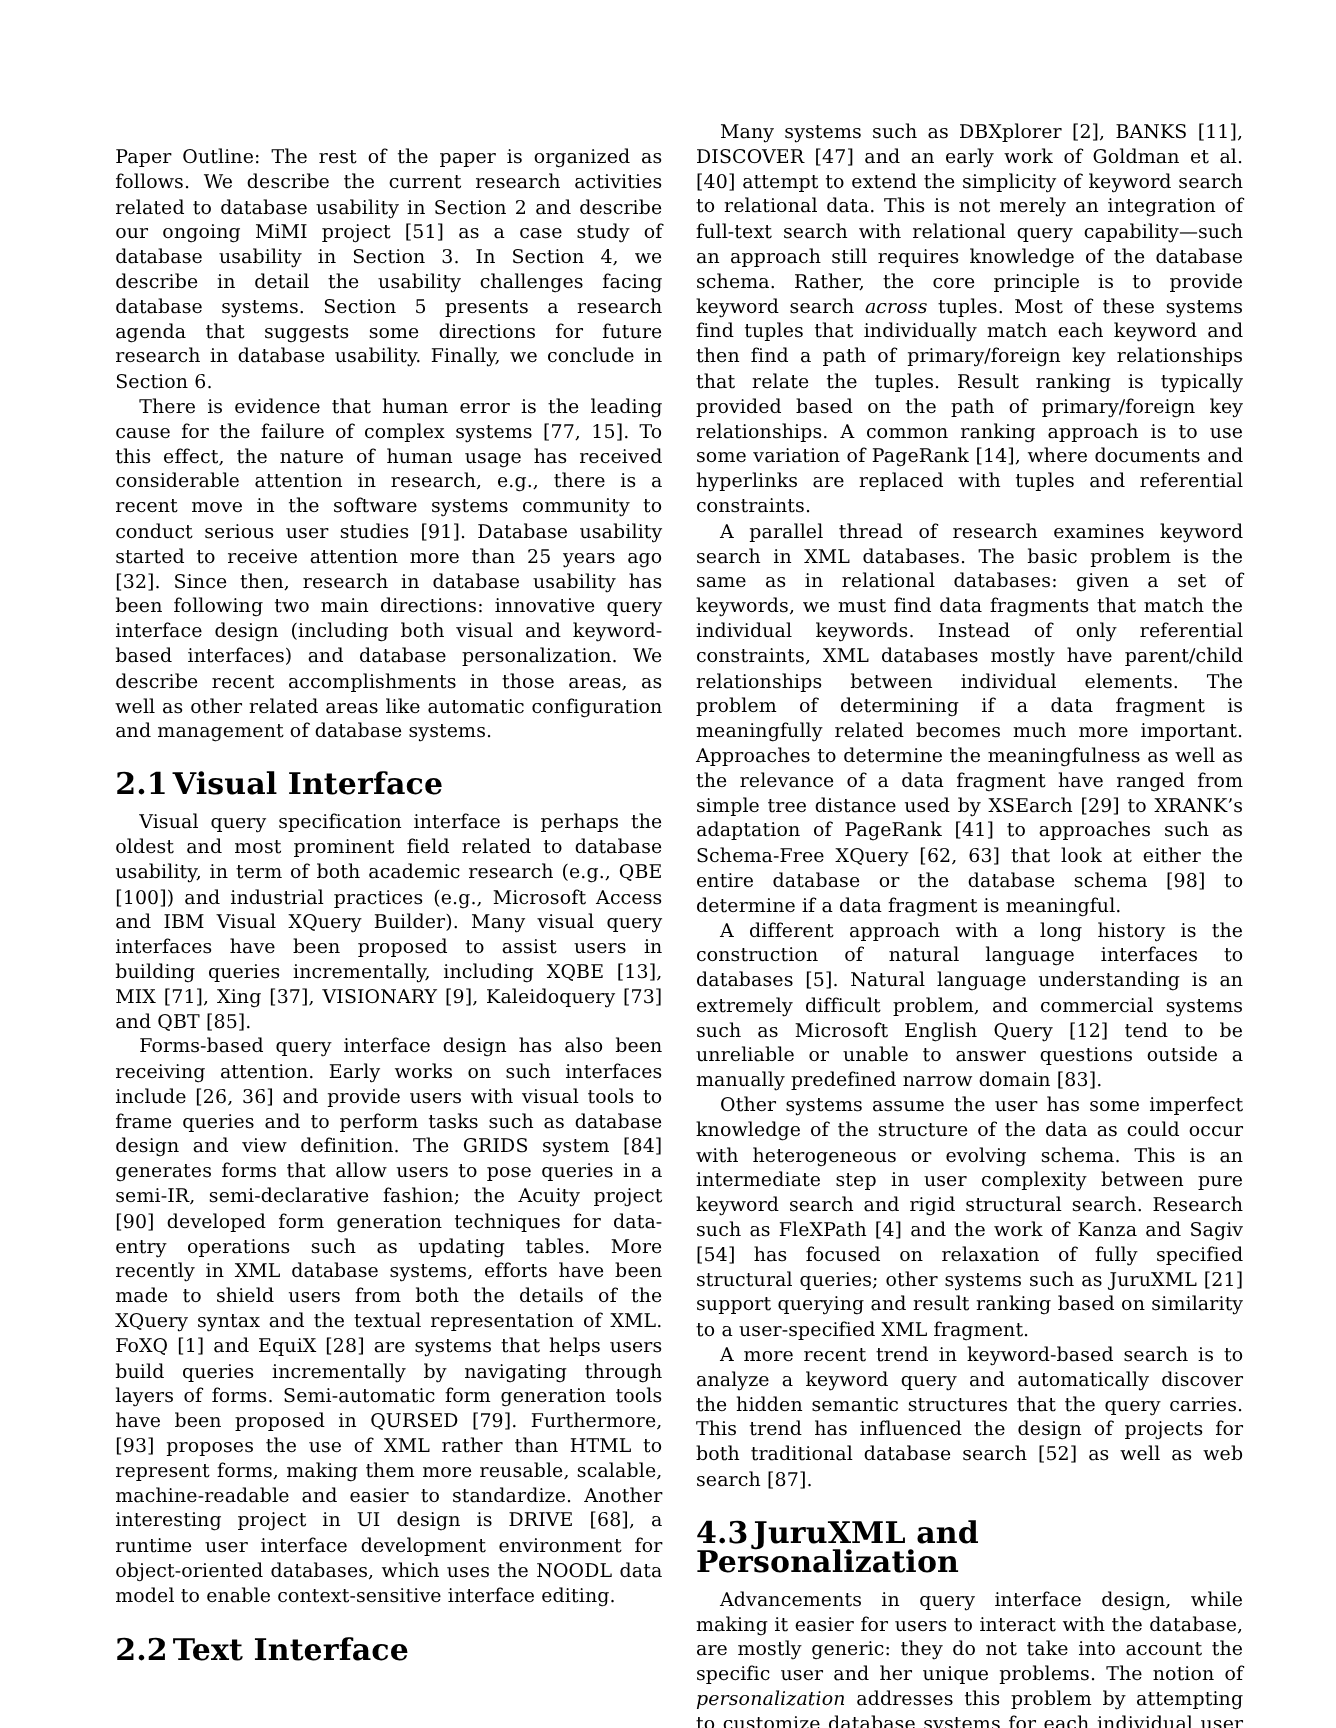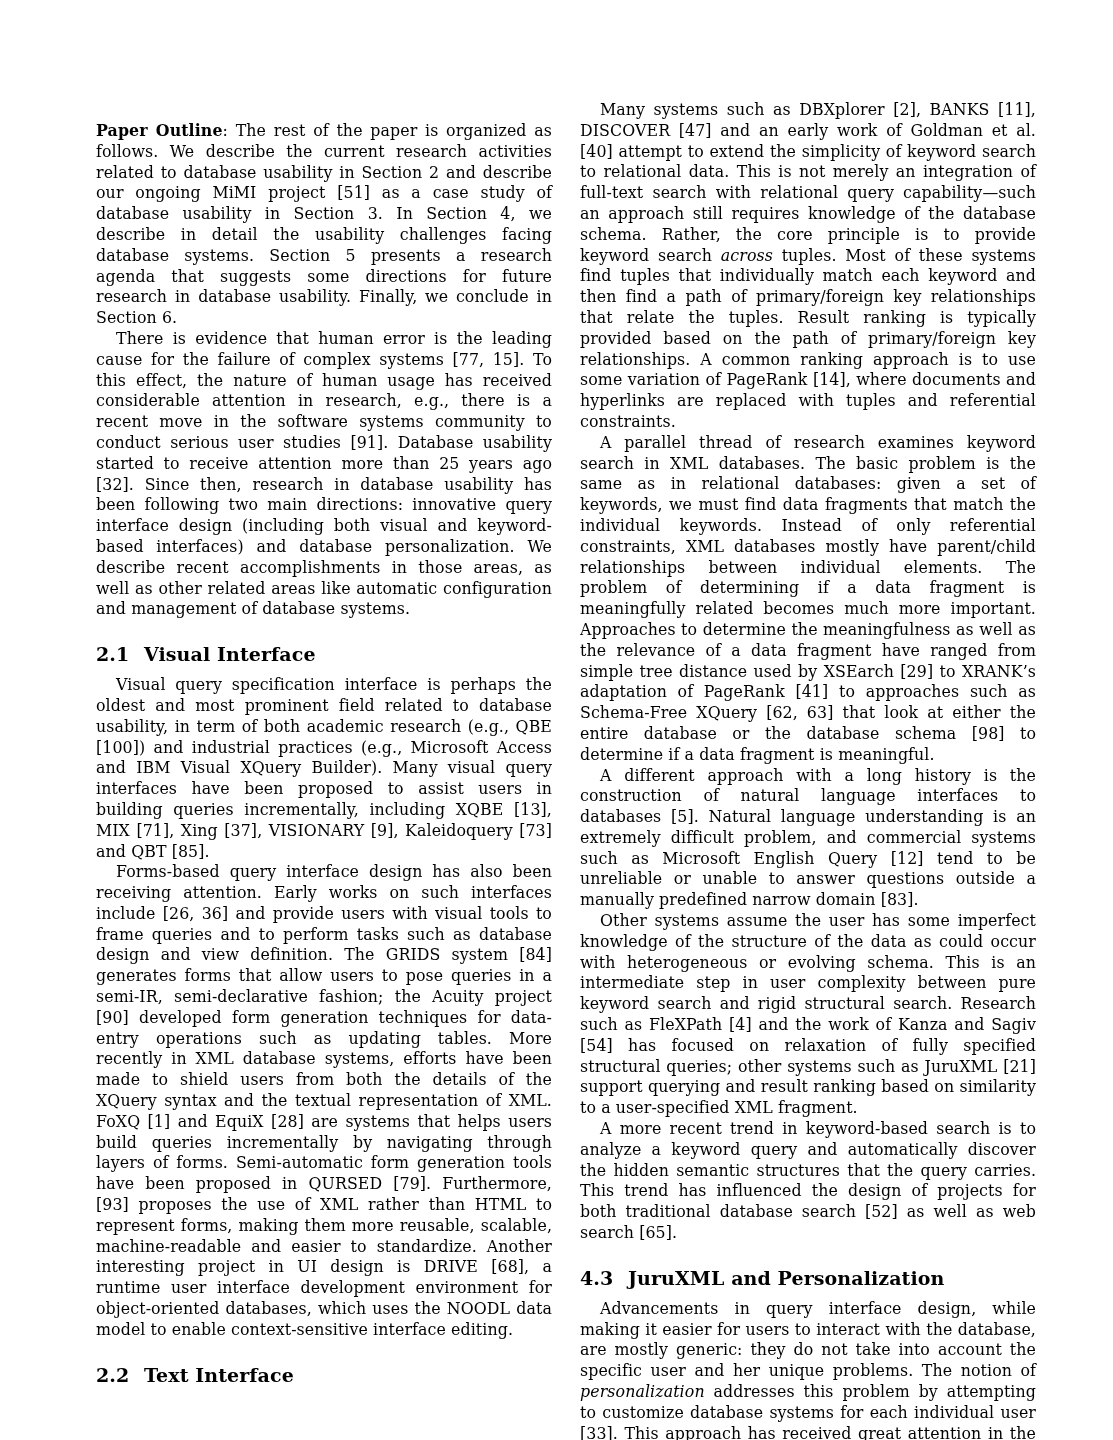--- a/index.html
+++ b/index.html
@@ -41,29 +41,29 @@
     text-align: left;
     font-weight: bold;
     text-indent: 0;
   }
   h2 {
     font-size: 19.5px;
     line-height: 24px;
     margin: 27px 0 10px 0;
   }
   h3 {
-    font-size: 19px;
+    font-size: 25px;
     line-height: 24px;
     margin: 22px 0 9px 0;
   }
   .secnum {
     display: inline-block;
     min-width: 48px;
   }
-  .lead-bold { font-weight: bold; }
+  .lead-bold { font-weight: normal; }
   i { }
 </style>
 </head>
 <body>
 
 <div class="page">
 
   <div class="col col-left">
 
     <p class="noindent"><span class="lead-bold">Paper Outline</span><span>: The rest of the paper is organized as follows. We describe the current research activities related to database usability in Section 2 and describe our ongoing MiMI project [51] as a case study of database usability in Section 3. In Section 4, we describe in detail the usability challenges facing database systems. Section 5 presents a research agenda that suggests some directions for future research in database usability. Finally, we conclude in Section 6.</span></p>
@@ -84,21 +84,21 @@
   <div class="col col-right">
 
     <p><span>Many systems such as DBXplorer [2], BANKS [11], DISCOVER [47] and an early work of Goldman et al. [40] attempt to extend the simplicity of keyword search to relational data. This is not merely an integration of full-text search with relational query capability—such an approach still requires knowledge of the database schema. Rather, the core principle is to provide keyword search </span><i>across</i><span> tuples. Most of these systems find tuples that individually match each keyword and then find a path of primary/foreign key relationships that relate the tuples. Result ranking is typically provided based on the path of primary/foreign key relationships. A common ranking approach is to use some variation of PageRank [14], where documents and hyperlinks are replaced with tuples and referential constraints.</span></p>
 
     <p>A parallel thread of research examines keyword search in XML databases. The basic problem is the same as in relational databases: given a set of keywords, we must find data fragments that match the individual keywords. Instead of only referential constraints, XML databases mostly have parent/child relationships between individual elements. The problem of determining if a data fragment is meaningfully related becomes much more important. Approaches to determine the meaningfulness as well as the relevance of a data fragment have ranged from simple tree distance used by XSEarch [29] to XRANK’s adaptation of PageRank [41] to approaches such as Schema-Free XQuery [62, 63] that look at either the entire database or the database schema [98] to determine if a data fragment is meaningful.</p>
 
     <p>A different approach with a long history is the construction of natural language interfaces to databases [5]. Natural language understanding is an extremely difficult problem, and commercial systems such as Microsoft English Query [12] tend to be unreliable or unable to answer questions outside a manually predefined narrow domain [83].</p>
 
     <p>Other systems assume the user has some imperfect knowledge of the structure of the data as could occur with heterogeneous or evolving schema. This is an intermediate step in user complexity between pure keyword search and rigid structural search. Research such as FleXPath [4] and the work of Kanza and Sagiv [54] has focused on relaxation of fully specified structural queries; other systems such as JuruXML [21] support querying and result ranking based on similarity to a user-specified XML fragment.</p>
 
-    <p>A more recent trend in keyword-based search is to analyze a keyword query and automatically discover the hidden semantic structures that the query carries. This trend has influenced the design of projects for both traditional database search [52] as well as web search [65].</p>
+    <p>A more recent trend in keyword-based search is to analyze a keyword query and automatically discover the hidden semantic structures that the query carries. This trend has influenced the design of projects for both traditional database search [52] as well as web search [87].</p>
 
     <h3><span class="secnum">4.3</span><span>JuruXML and Personalization</span></h3>
 
     <p><span>Advancements in query interface design, while making it easier for users to interact with the database, are mostly generic: they do not take into account the specific user and her unique problems. The notion of </span><i>personalization</i><span> addresses this problem by attempting to customize database systems for each individual user [33]. This approach has received great attention in the context of websites [80, 69], where the content and structure of the website is tailored to the needs of each user by analyzing usage patterns. The notion of user context and personalization has also found interest in the information retrieval community, where the ranking of search results is biased using a certain personalized metric [45, 46, 53].</span></p>
 
   </div>
 
 </div>
 
 </body></html>

